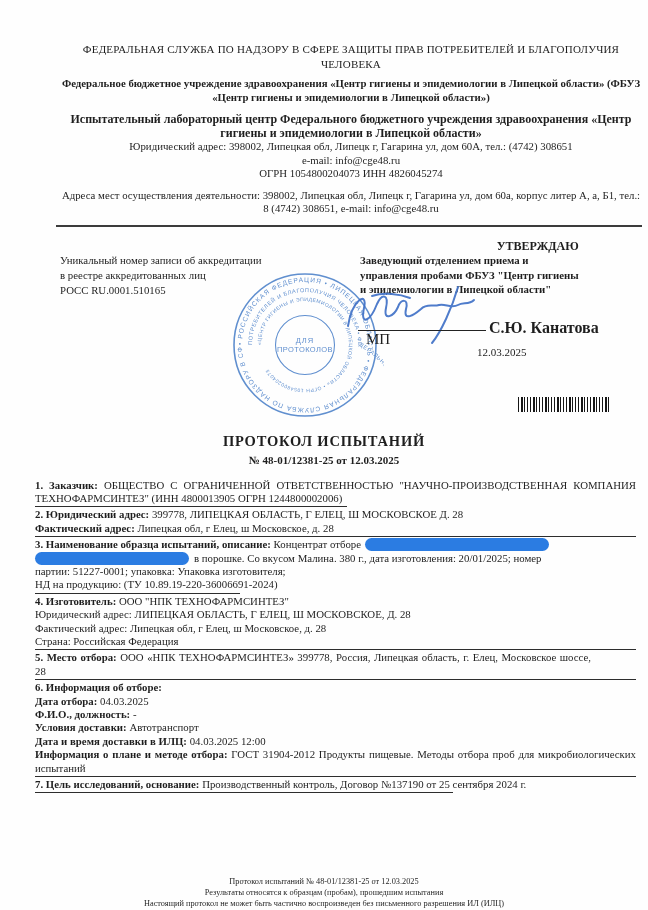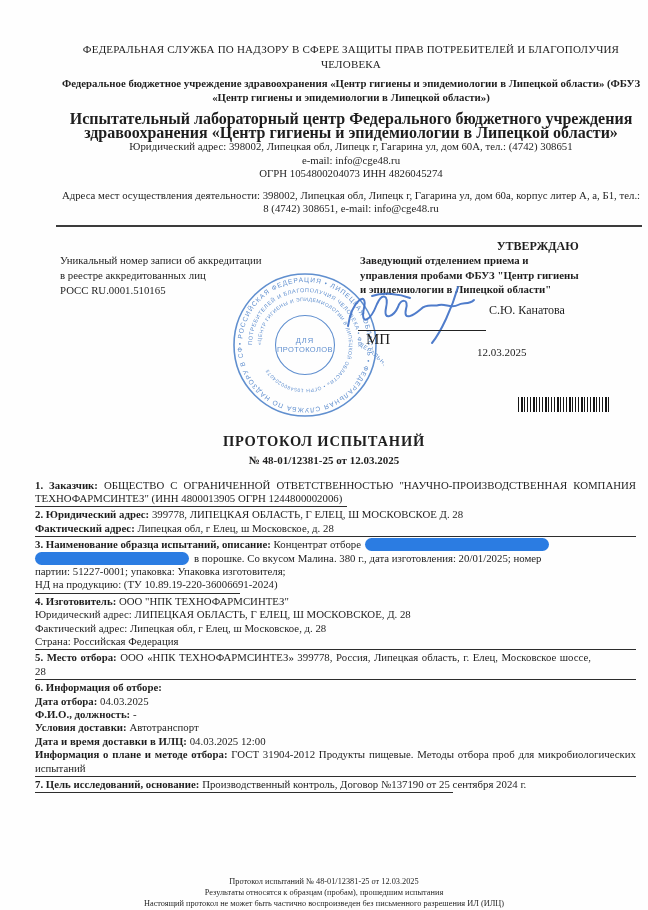--- a/index.html
+++ b/index.html
@@ -5,33 +5,33 @@
   html,body { margin:0; padding:0; background:#e8e8e8; }
   .page {
     position:relative; width:648px; height:910px; margin:0 auto;
     background:#fefefe; overflow:hidden;
     font-family:"Liberation Serif", serif; color:#1e1e1e;
   }
   
   .hdr { padding-top:42px; margin-left:58px; width:586px; text-align:center; }
   .h-agency { font-size:11px; line-height:14.5px; letter-spacing:.2px; }
   .h-org    { font-weight:bold; font-size:10.8px; line-height:14px; margin-top:5px; }
-  .h-ilc    { font-weight:bold; font-size:16px; line-height:14px; margin-top:8px; }
+  .h-ilc    { font-weight:bold; font-size:12px; line-height:14px; margin-top:8px; }
   .h-line   { font-size:10.8px; line-height:13.5px; }
   .h-act    { font-size:10.8px; line-height:13.5px; margin-top:8px; }
   .hr-top   { margin:9px 0 0 56px; width:586px; border-top:2px solid #3c3c3c; }
   
   .mid { position:relative; height:200px; }
   .accred { position:absolute; left:60px; top:26px; font-size:10.8px; line-height:15px; }
   .approve { position:absolute; left:360px; top:12px; font-weight:bold; font-size:10.8px; line-height:14.5px; }
   .approve .a-title { font-size:12px;text-align:right; }
   .stamp { position:absolute; left:226px; top:42px; opacity:.88; }
   .sig-svg { position:absolute; left:342px; top:57px; }
   .sig-line { position:absolute; left:358px; top:103px; width:128px; border-top:1.2px solid #222; }
-  .signer { position:absolute; left:489px; top:76px; font-weight:normal; font-size:12px; }
+  .signer { position:absolute; left:489px; top:92px; font-weight:bold; font-size:16px; }
   .mp { position:absolute; left:366px; top:104px; font-size:15px; }
   .sig-date { position:absolute; left:477px; top:119px; font-size:11px; }
   .barcode { position:absolute; left:518px; top:170px; width:93px; height:15px;
     background:repeating-linear-gradient(90deg,#161616 0 1px,transparent 1px 3px,
       #161616 3px 5px,transparent 5px 6px,#161616 6px 7px,transparent 7px 9px,
       #161616 9px 10px,transparent 10px 12px); }
   
   .doc-title { text-align:center; margin-top:6px; }
   .t-main { font-weight:bold; font-size:14.5px; letter-spacing:.8px; }
   .t-num  { font-size:11px; margin-top:4px;font-weight:bold; }

